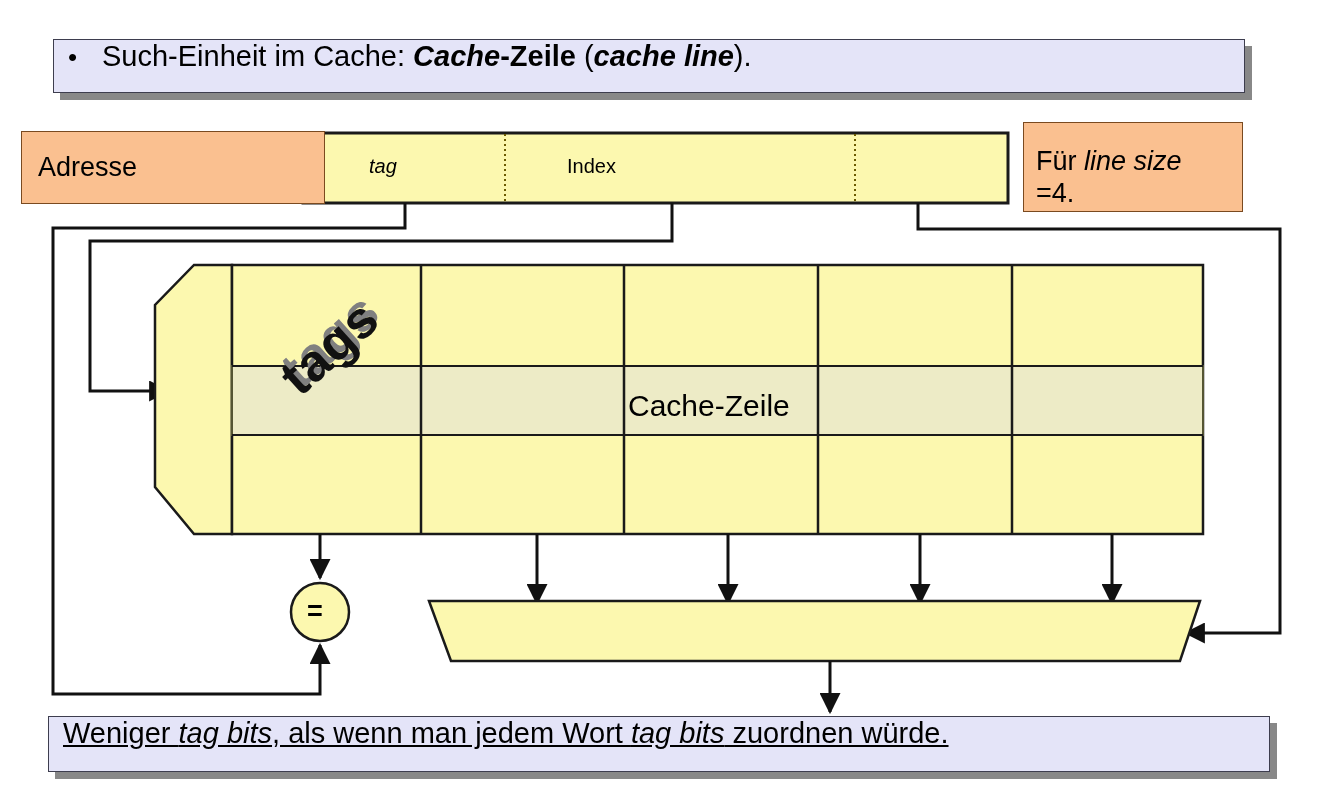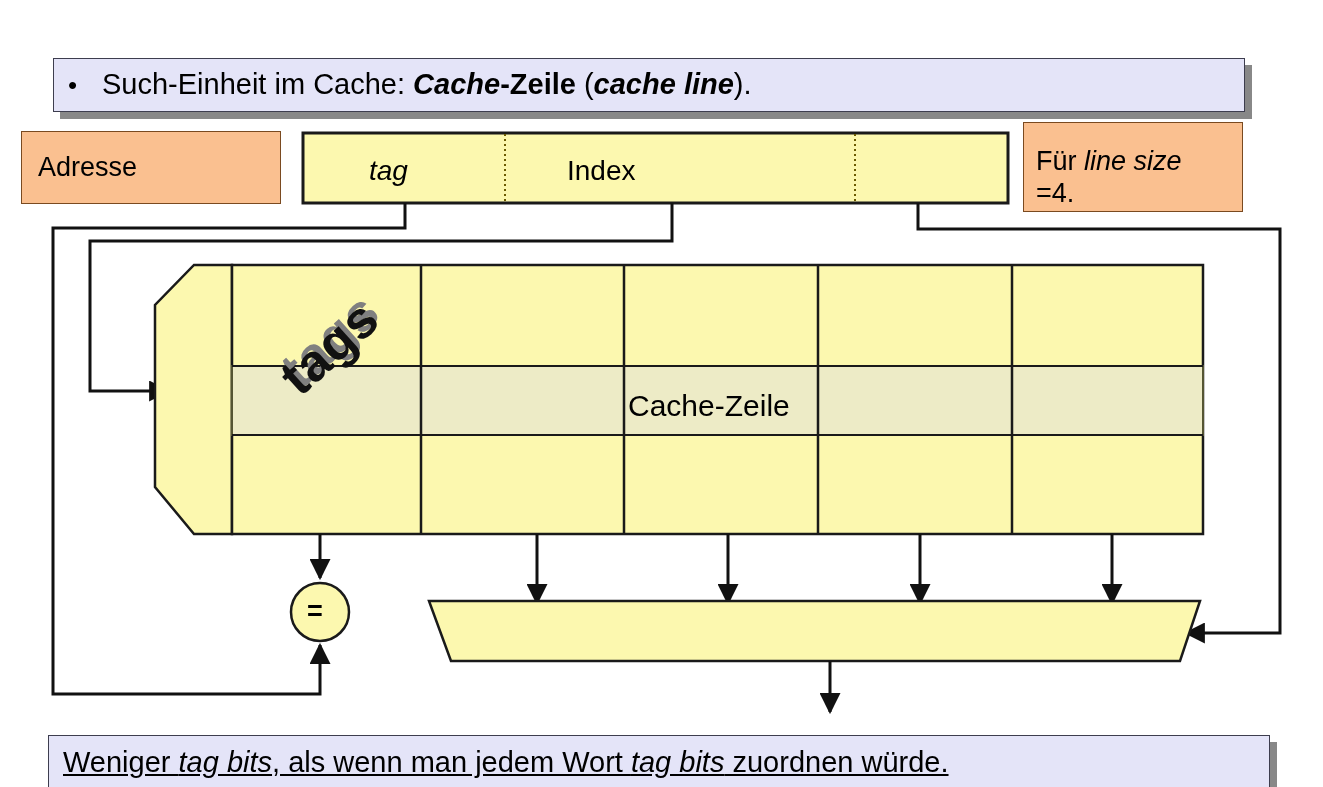--- a/index.html
+++ b/index.html
@@ -29,23 +29,21 @@
   }
 
   
   .callout {
     position: absolute;
     box-sizing: border-box;
     background: #E4E4F8;
     border: 1px solid #3d3d4e;
     box-shadow: 7px 7px 0 0 #888888;
     display: flex;
-    align-items: center;
     padding: 0 14px;
-    margin-top: 19px;
   }
   .callout .txt {
     font-size: 29px;
     line-height: 1.15;
     white-space: nowrap;
     color: #000;
   }
   #callout-top {
     left: 53px; top: 39px;
     width: 1192px; height: 54px;
@@ -68,37 +66,37 @@
     background: #FAC090;
     border: 1px solid #7a4a20;
     font-size: 27px;
     line-height: 1.18;
     color: #000;
     display: flex;
     align-items: center;
   }
   #box-adresse {
     left: 21px; top: 131px;
-    width: 260px; height: 73px;
+    width: 304px; height: 73px;
     padding-left: 16px;
   }
   #box-linesize {
     left: 1023px; top: 122px;
     width: 220px; height: 90px;
     padding: 1px 12px;
     align-items: flex-start;
     flex-direction: column;
     justify-content: flex-end;
   }
   #box-linesize .ln { white-space: nowrap; }
 
   
   .addr-label {
     position: absolute;
-    font-size: 28px;
+    font-size: 20px;
     color: #000;
     white-space: nowrap;
   }
   #label-tag   { left: 369px; top: 155px; font-style: italic; }
   #label-index { left: 567px; top: 155px; }
 
   
   #label-cachezeile {
     position: absolute;
     left: 628px; top: 389px;

